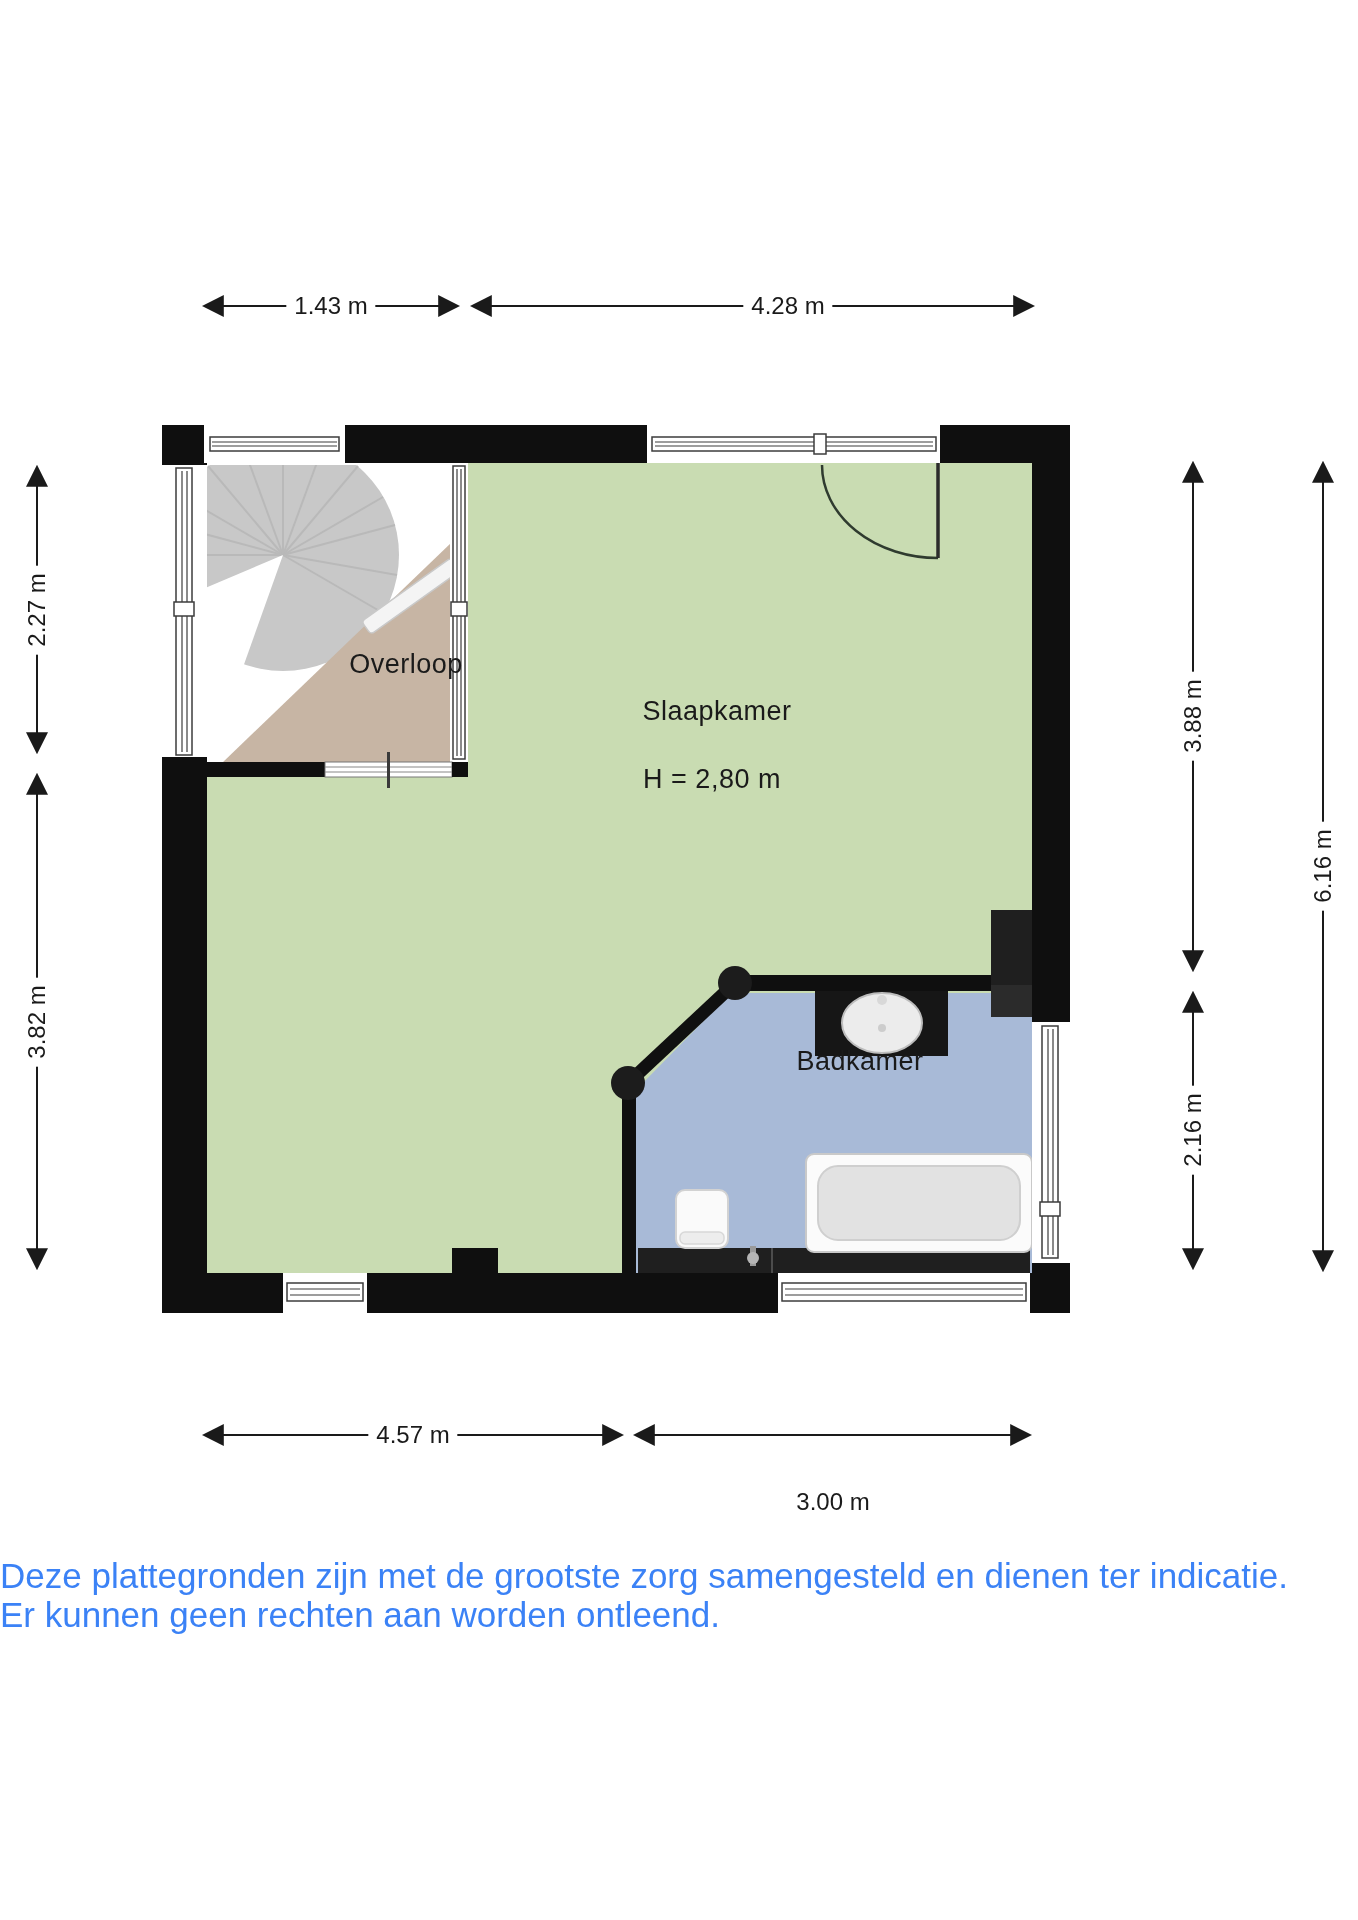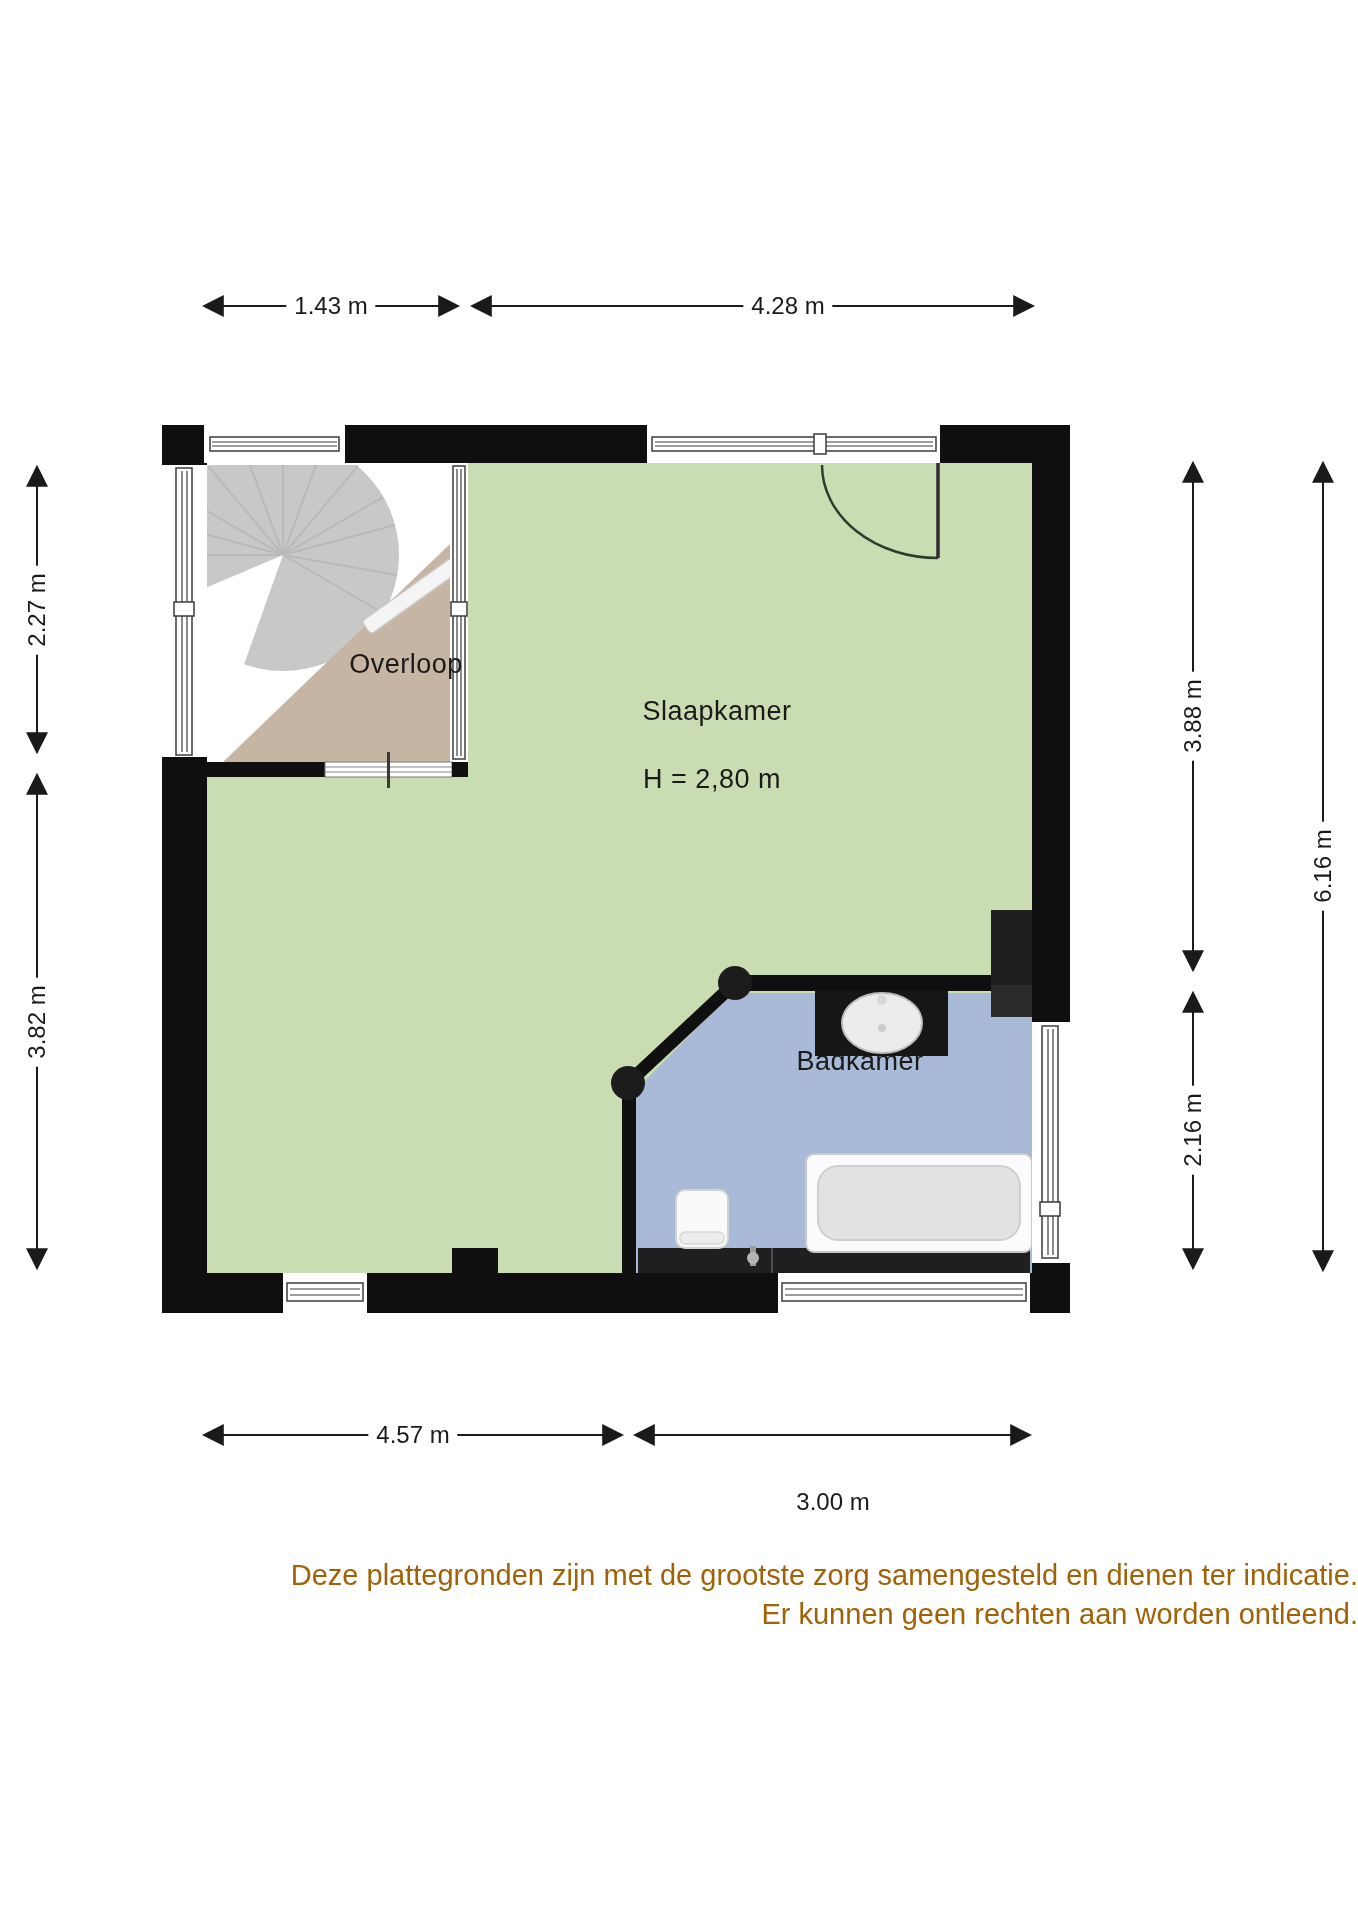--- a/index.html
+++ b/index.html
@@ -3,22 +3,22 @@
 <meta charset="utf-8">
 <style>
   html,body{margin:0;padding:0;background:#ffffff;}
   body{width:1358px;height:1920px;font-family:"Liberation Sans",sans-serif;}
   .plan{position:relative;width:1358px;height:1920px;overflow:hidden;}
   .plan svg{position:absolute;left:0;top:0;}
   .label{position:absolute;transform:translate(-50%,-50%);white-space:nowrap;color:#1a1a1a;}
   .room-label{font-size:27px;letter-spacing:0.5px;}
   .dim-label{font-size:24px;background:#ffffff;padding:0 8px;}
   .dim-label.vert{transform:translate(-50%,-50%) rotate(-90deg);}
-  .disclaimer{position:absolute;left:0;top:1556px;width:100%;text-align:right;
-              font-size:29px;line-height:39px;color:#a16207;}
+  .disclaimer{position:absolute;left:0;top:1556px;width:100%;text-align:left;
+              font-size:35px;line-height:39px;color:#3b82f6;}
 </style>
 </head>
 <body>
 
 <div class="plan">
 
 <svg width="1358" height="1920" viewBox="0 0 1358 1920">
   <defs>
     <marker id="arr" viewBox="0 0 10 10" refX="9" refY="5" markerWidth="11" markerHeight="11" orient="auto-start-reverse">
       <path d="M0,0 L10,5 L0,10 z" fill="#1a1a1a"></path>

